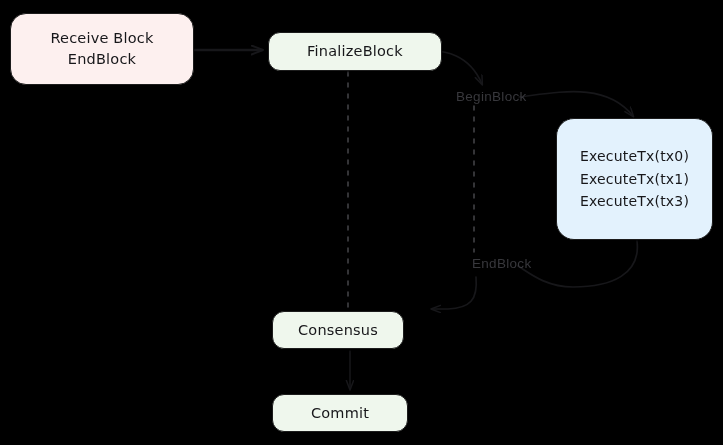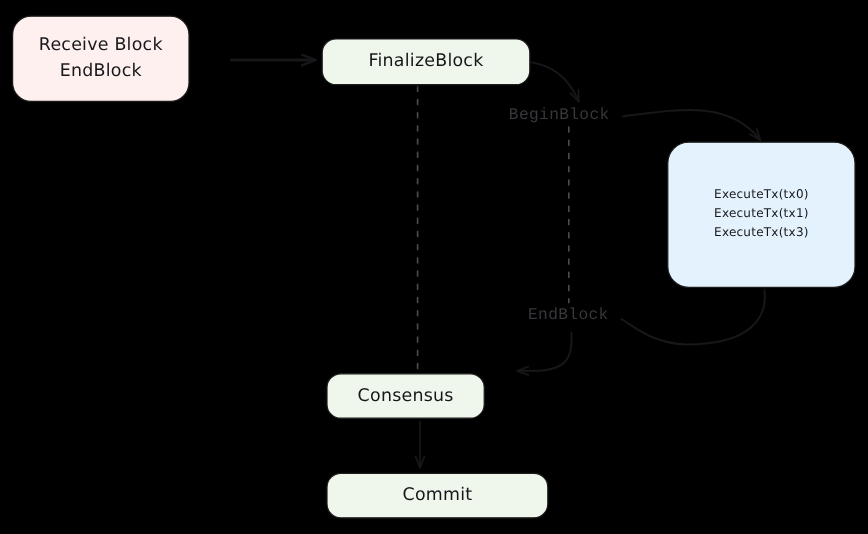--- a/index.html
+++ b/index.html
@@ -39,36 +39,37 @@
     line-height: 1.42;
     letter-spacing: 0.2px;
     box-shadow: 1px 2px 2px rgba(0,0,0,0.35);
     z-index: 3;
   }
   .node .line { display: block; white-space: pre; }
   .node-pink  { background: #fdf0ef; border-radius: 16px; }
   .node-green { background: #eff7ed; }
   .node-blue  { background: #e3f2fd; border-radius: 18px; }
 
-  #node-receive-block-proposal { left: 10px;  top: 13px;  width: 148px; height: 72px; }
+  #node-receive-block-proposal { left: 10px;  top: 13px;  width: 184px; height: 72px; }
   #node-finalize-block         { left: 268px; top: 32px;  width: 174px; height: 39px; }
   #node-execute-tx             { left: 556px; top: 118px; width: 157px; height: 122px;
-                                 font-size: 10px; line-height: 1.62; }
+                                 font-size: 14px; line-height: 1.62; }
   #node-consensus              { left: 272px; top: 311px; width: 132px; height: 38px; }
-  #node-commit                 { left: 272px; top: 394px; width: 185px; height: 38px; }
+  #node-commit                 { left: 272px; top: 394px; width: 136px; height: 38px; }
 
   .edge-label {
     position: absolute;
     color: #3d3d42;
-    font-family: Liberation Mono, monospace;
+    font-family: Liberation Sans, sans-serif;
     font-size: 13.5px;
     letter-spacing: 0.3px;
     white-space: nowrap;
     z-index: 4;
     opacity: 0.92;
+    margin-left: 32px;
   }
   #label-begin-block { left: 424px; top: 89px; }
   #label-end-block   { left: 440px; top: 256px; text-align: right; }
 </style>
 </head>
 <body>
 
 <div id="canvas">
 
   <svg class="edges" viewBox="0 0 723 445" xmlns="http://www.w3.org/2000/svg">

